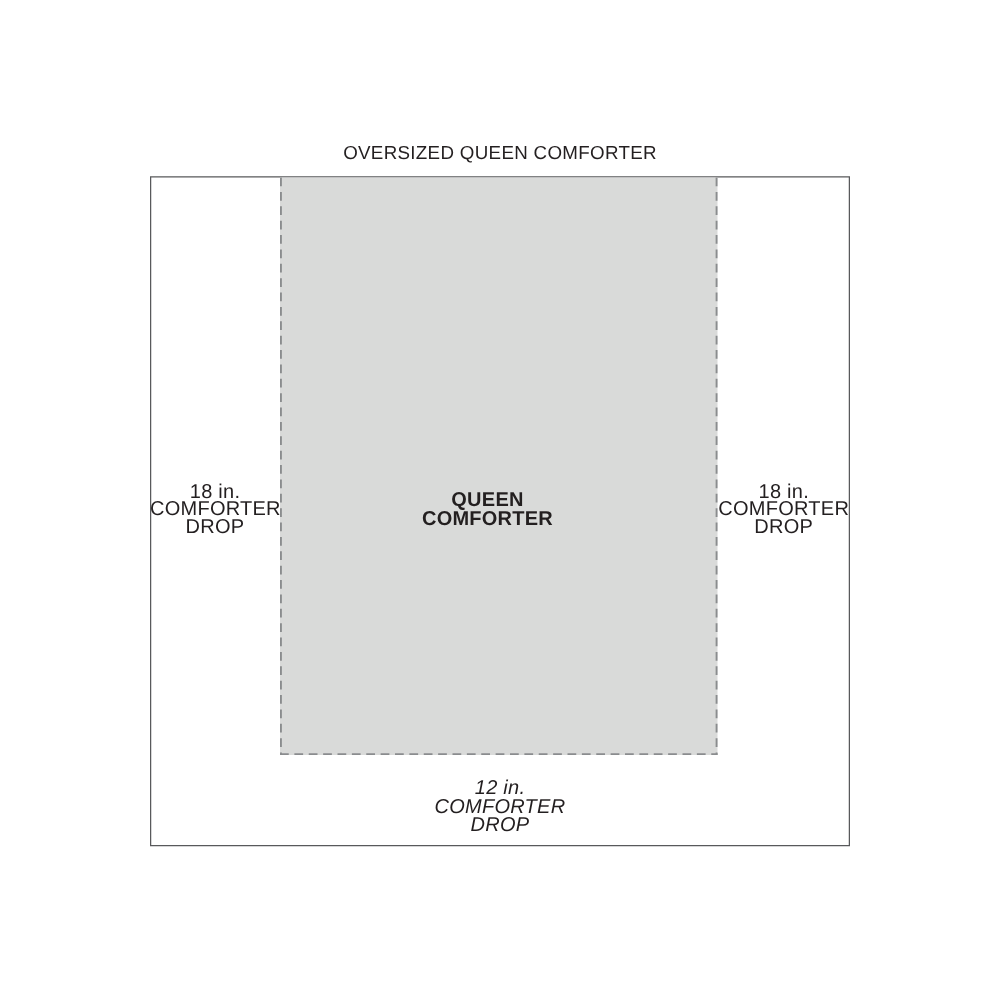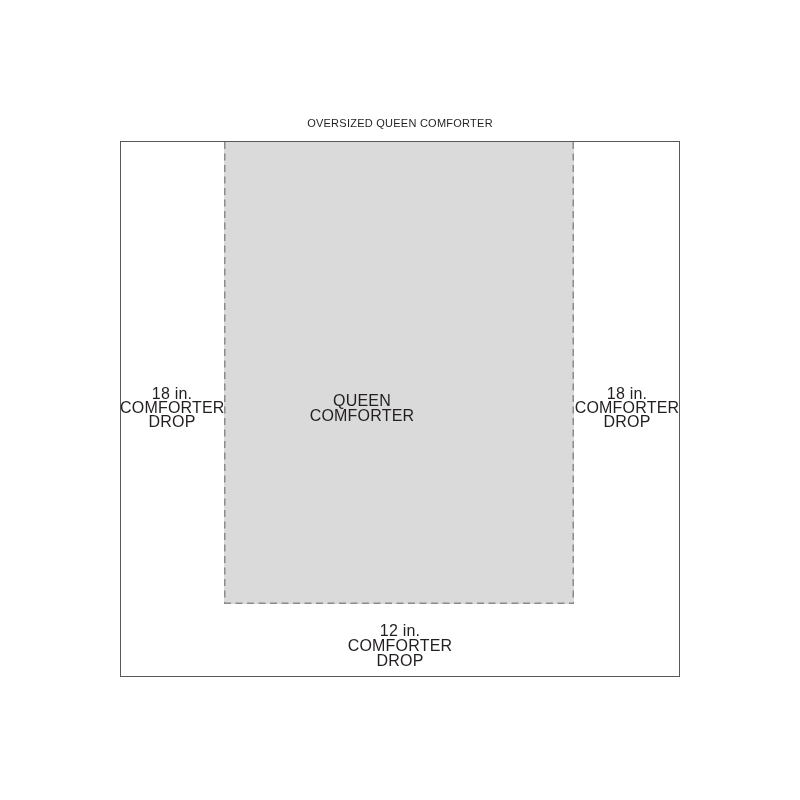--- a/index.html
+++ b/index.html
@@ -15,21 +15,21 @@
     font-family: "Liberation Sans", "DejaVu Sans", sans-serif;
     color: var(--text, #231f20);
     overflow: hidden;
   }
   .title {
     position: absolute;
     left: 120px;
     top: 115px;
     width: 560px;
     text-align: center;
-    font-size: 11px;
+    font-size: 15px;
     letter-spacing: 0.25px;
     line-height: 16px;
     white-space: nowrap;
   }
   .comforter {
     position: absolute;
     left: 120px;
     top: 141px;
     width: 560px;
     height: 536px;
@@ -65,30 +65,32 @@
     left: 120px;
     top: 387px;
     width: 104px;
   }
   .label-right {
     left: 574px;
     top: 387px;
     width: 106px;
   }
   .label-mattress {
-    left: 208px;
+    left: 236px;
     top: 394px;
     width: 308px;
     line-height: 14.5px;
+    font-weight: bold;
   }
   .label-bottom {
     left: 120px;
     top: 623px;
     width: 560px;
     line-height: 15px;
+    font-style: italic;
   }
 </style>
 </head>
 <body>
 
 <div class="canvas">
 
   <div class="title">OVERSIZED QUEEN COMFORTER</div>
 
   <div class="comforter"></div>

